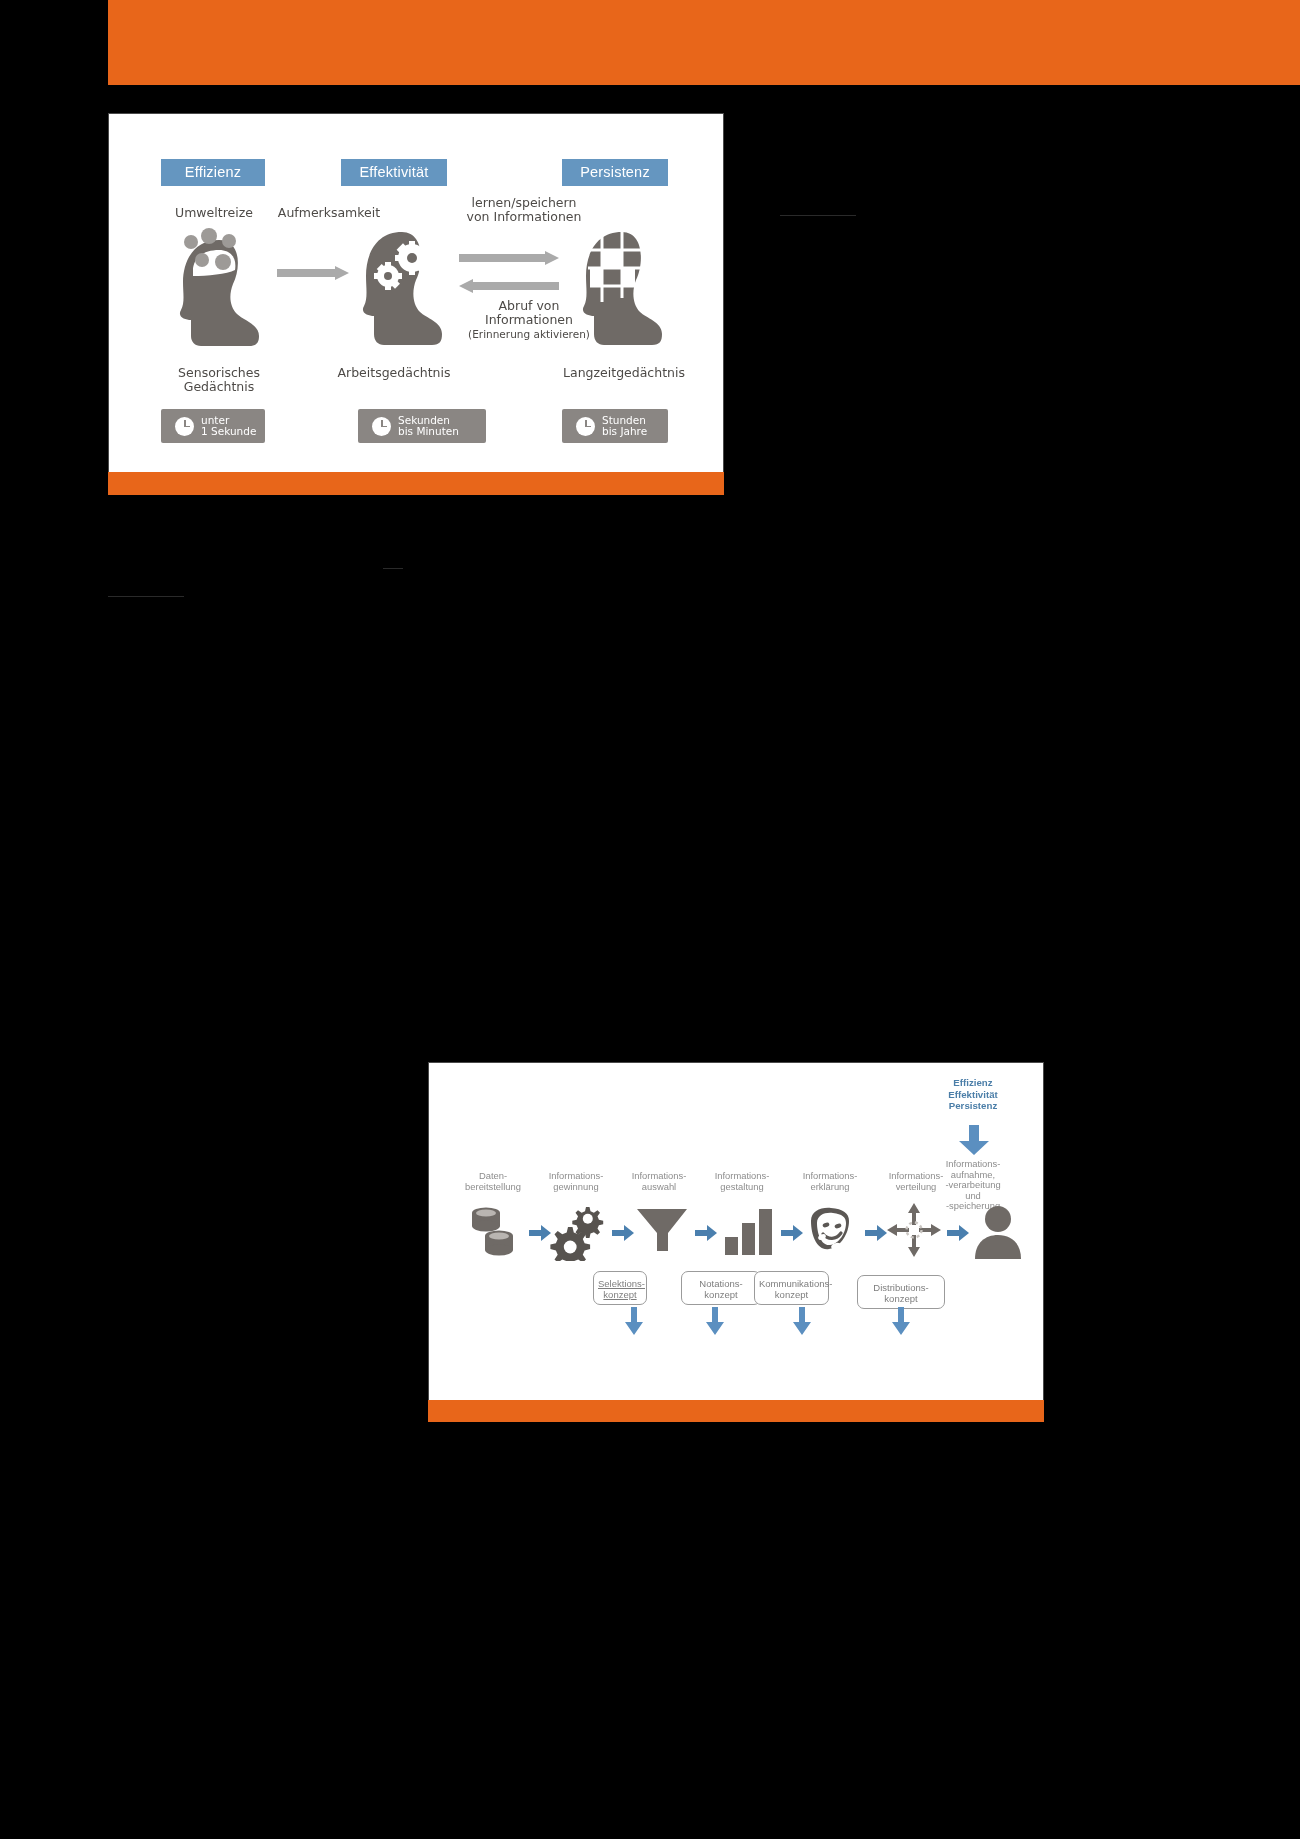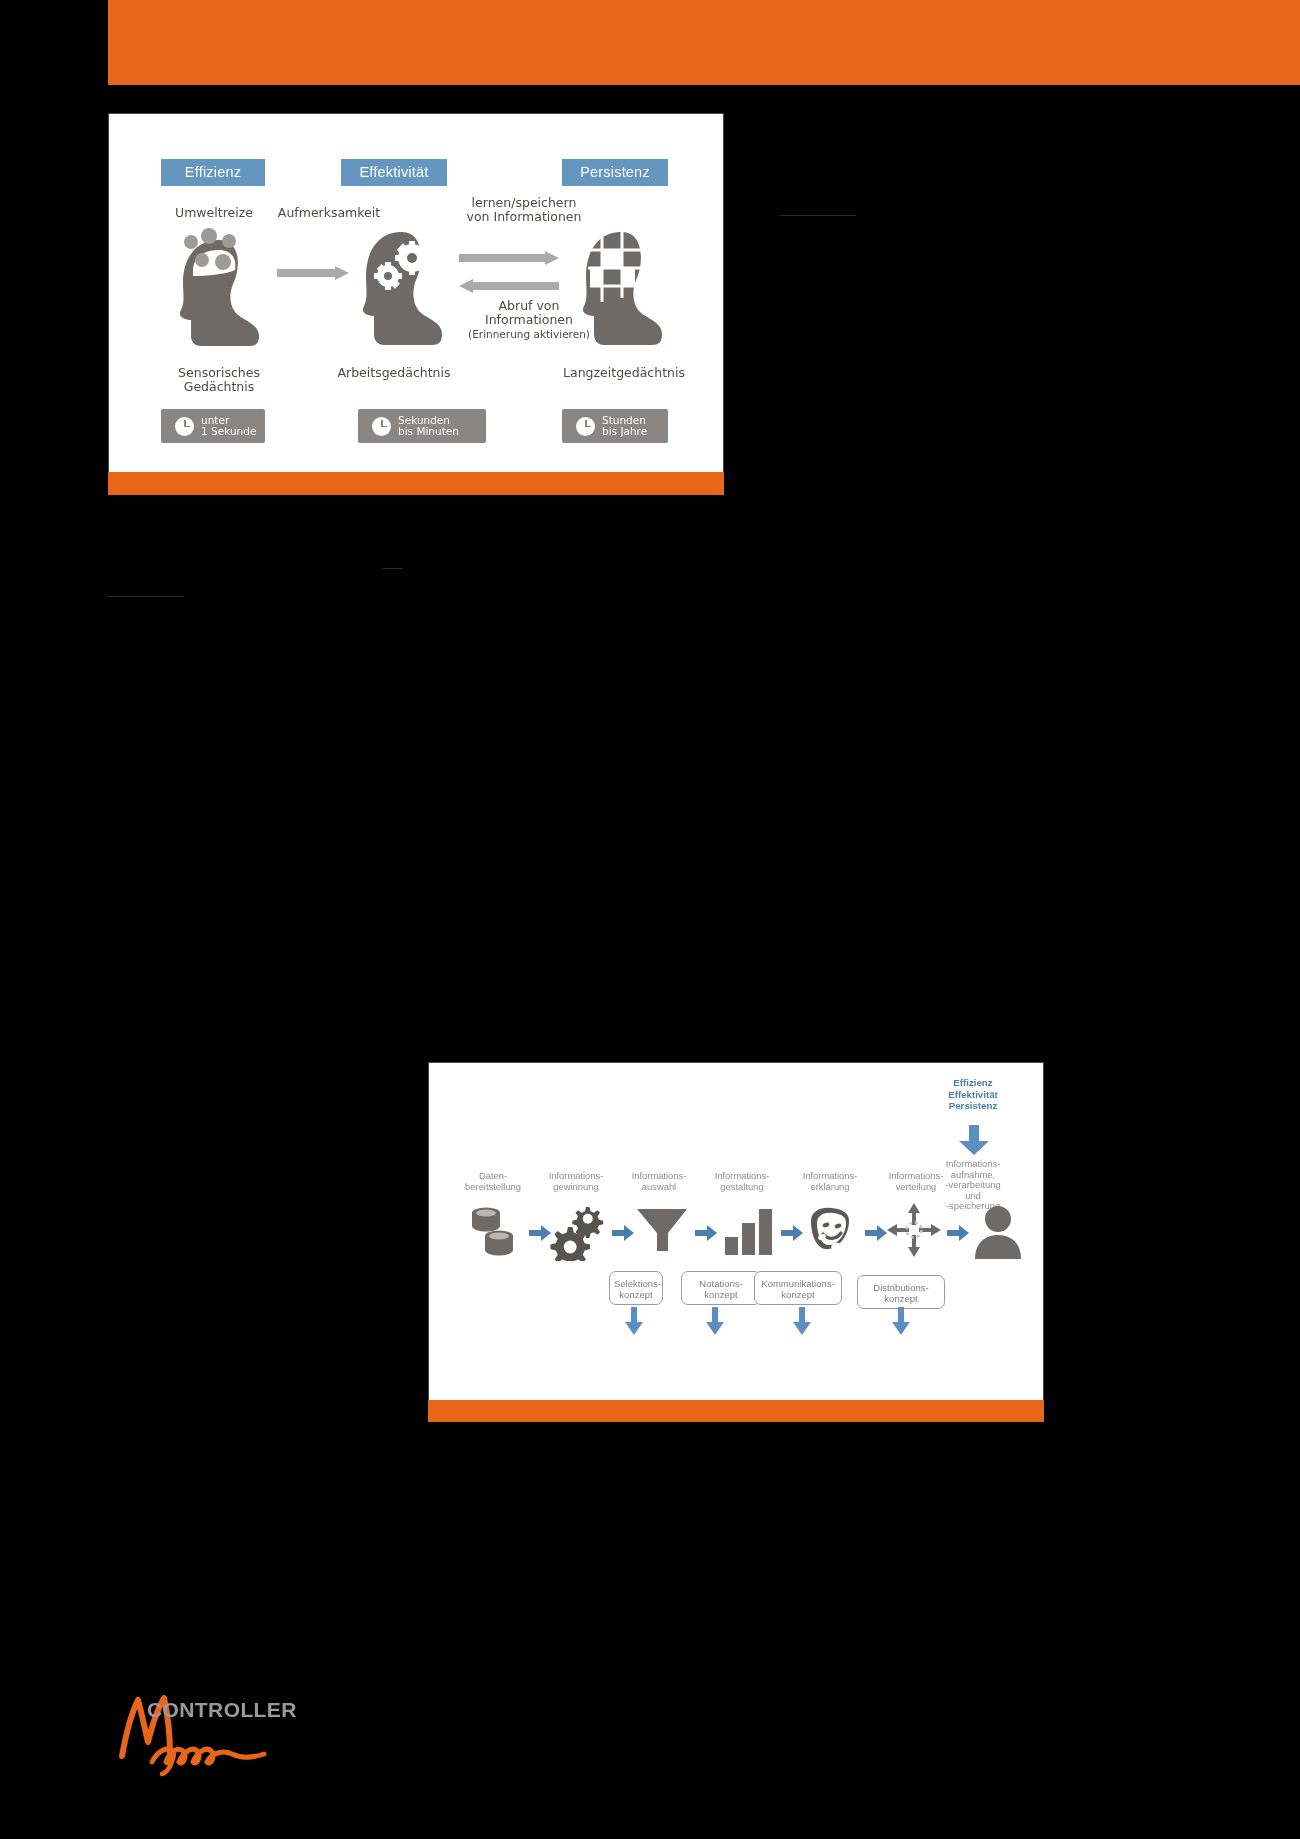--- a/index.html
+++ b/index.html
@@ -530,29 +530,29 @@
     <svg class="f2-arrow" style="left:352px; top:162px;" viewBox="0 0 22 16">
       <path fill="#4a7fae" d="M0 5 H12 V0 L22 8 L12 16 V11 H0 Z"></path>
     </svg>
     <svg class="f2-arrow" style="left:436px; top:162px;" viewBox="0 0 22 16">
       <path fill="#4a7fae" d="M0 5 H12 V0 L22 8 L12 16 V11 H0 Z"></path>
     </svg>
     <svg class="f2-arrow" style="left:518px; top:162px;" viewBox="0 0 22 16">
       <path fill="#4a7fae" d="M0 5 H12 V0 L22 8 L12 16 V11 H0 Z"></path>
     </svg>
 
-    <div class="konzept" style="left:180px; top:208px; width:54px;">
+    <div class="konzept" style="left:164px; top:208px; width:54px;text-decoration:underline;">
       <div>Selektions-</div>
       <div>konzept</div>
     </div>
     <div class="konzept" style="left:252px; top:208px; width:80px;">
       <div>Notations-</div>
       <div>konzept</div>
     </div>
-    <div class="konzept" style="left:325px; top:208px; width:88px;">
+    <div class="konzept" style="left:325px; top:208px; width:75px;">
       <div>Kommunikations-</div>
       <div>konzept</div>
     </div>
     <div class="konzept" style="left:428px; top:212px; width:88px;">
       <div>Distributions-</div>
       <div>konzept</div>
     </div>
 
     <svg class="k-arrow" style="left:195px; top:244px;" viewBox="0 0 20 28">
       <path fill="#5b8fc0" d="M7 0 H13 V15 H19 L10 28 L1 15 H7 Z"></path>
@@ -563,25 +563,14 @@
     <svg class="k-arrow" style="left:363px; top:244px;" viewBox="0 0 20 28">
       <path fill="#5b8fc0" d="M7 0 H13 V15 H19 L10 28 L1 15 H7 Z"></path>
     </svg>
     <svg class="k-arrow" style="left:462px; top:244px;" viewBox="0 0 20 28">
       <path fill="#5b8fc0" d="M7 0 H13 V15 H19 L10 28 L1 15 H7 Z"></path>
     </svg>
 
   </div>
   <div class="fig2-bar"></div>
 
-  <div class="logo">
-    <div class="logo-word">CONTROLLER</div>
-    <svg viewBox="0 0 220 90" width="220" height="90">
-      <path fill="none" stroke="#E8661A" stroke-width="6" stroke-linecap="round" stroke-linejoin="round" d="M10 66 C14 44 20 22 26 10 C30 24 33 40 36 52 C40 36 46 18 52 8 C56 26 58 48 58 64"></path>
-      <path fill="none" stroke="#E8661A" stroke-width="5" stroke-linecap="round" d="M40 72 C46 60 56 56 60 62 C63 68 57 76 54 72 C58 60 68 56 72 62
-               C75 68 70 76 67 72 C72 60 82 56 86 62 C89 68 84 76 81 72
-               C86 60 96 56 100 62 C103 68 98 76 95 72 C100 62 112 60 120 64
-               C128 68 140 68 152 64"></path>
-      <path fill="none" stroke="#E8661A" stroke-width="4.5" stroke-linecap="round" d="M62 64 C60 74 56 82 50 84"></path>
-    </svg>
-  </div>
 
 </div>
 
 </body></html>

